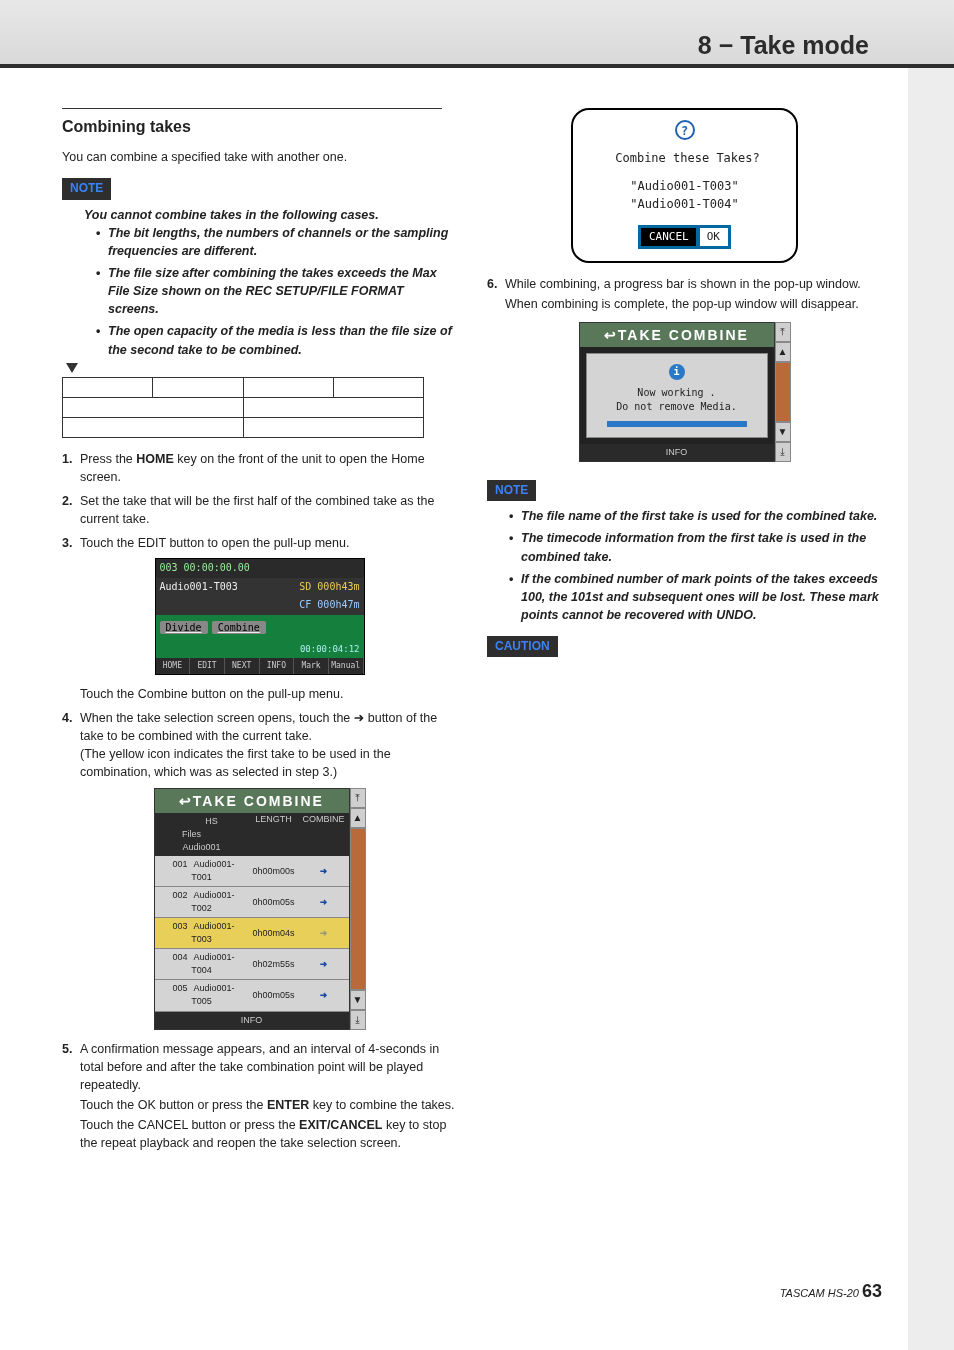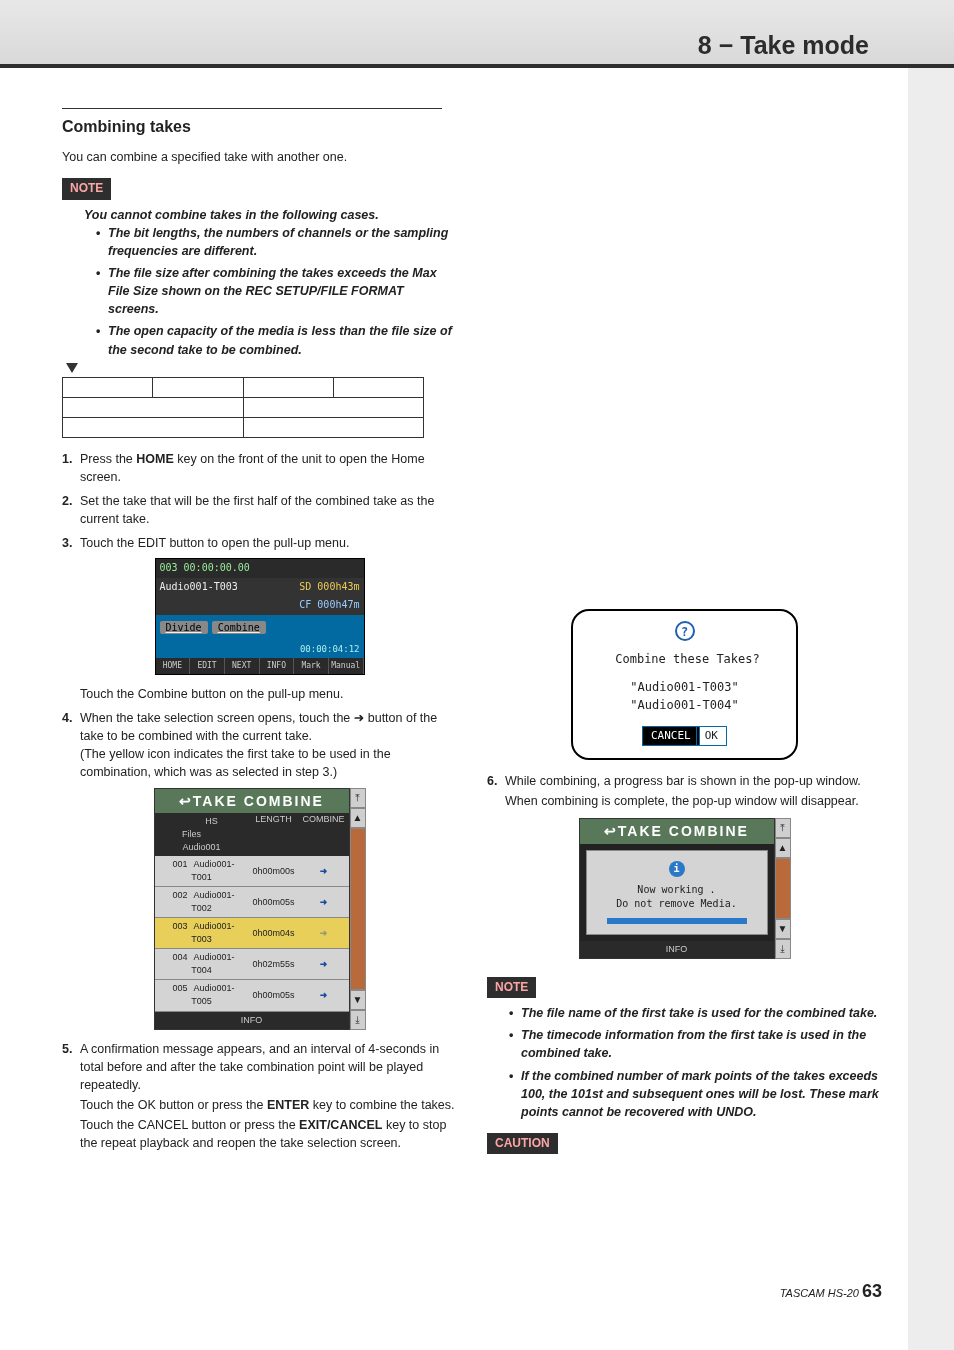--- a/index.html
+++ b/index.html
@@ -1,38 +1,38 @@
 <!DOCTYPE html>
 <html><head>
 <meta charset="utf-8">
 <style>
   * { box-sizing: border-box; margin: 0; padding: 0; }
   body { font-family: -apple-system, "Segoe UI", Arial, sans-serif; color: #222; background: #fff; width: 954px; height: 1350px; position: relative; }
   .header-bar { height: 68px; background: linear-gradient(#e8e8e8,#d8d8d8); position: relative; }
   .header-bar::after { content: ""; position: absolute; bottom: 0; left: 0; right: 0; height: 4px; background: #2e2e2e; }
   .header-title { position: absolute; right: 85px; bottom: 8px; font-size: 25px; font-weight: 700; color: #2c2c2c; }
-  .page-body { display: flex; padding: 40px 72px 0 62px; gap: 30px; align-items: flex-end; }
+  .page-body { display: flex; padding: 40px 72px 0 62px; gap: 30px; }
   .col { flex: 1; font-size: 12.5px; line-height: 1.45; }
   hr.sec-line { border: none; border-top: 1px solid #333; margin: 0 0 6px 0; width: 380px; }
   h2.sec-title { font-size: 16px; font-weight: 700; margin-bottom: 10px; }
-  .note-label, .caution-label { display: inline-block; background: #2e2e2e; color: #fca5a5; font-size: 12px; font-weight: 700; padding: 2px 8px; margin: 8px 0 6px 0; }
+  .note-label, .caution-label { display: inline-block; background: #2e2e2e; color: #3b82f6; font-size: 12px; font-weight: 700; padding: 2px 8px; margin: 8px 0 6px 0; }
   .note-body { padding-left: 22px; }
   .note-lead { font-weight: 700; font-style: italic; }
   ul.note-list { list-style: none; padding-left: 12px; }
   ul.note-list li { position: relative; padding-left: 12px; font-weight: 700; font-style: italic; margin-bottom: 4px; }
   ul.note-list li::before { content: "•"; position: absolute; left: 0; font-style: normal; }
   table.phtable { border-collapse: collapse; width: 362px; margin: 10px 0 12px 0; }
   table.phtable td { border: 1px solid #333; height: 20px; }
   .arrow-down { width: 0; height: 0; border-left: 6px solid transparent; border-right: 6px solid transparent; border-top: 10px solid #333; margin: 4px 0 -6px 4px; }
   ol.steps { list-style: none; counter-reset: step; }
   ol.steps > li { display: flex; margin-bottom: 6px; }
   ol.steps .num { width: 18px; flex-shrink: 0; font-weight: 700; }
   ol.steps .body { flex: 1; }
   .fig { margin: 6px auto 10px auto; text-align: center; }
-  .lcd { display: inline-block; background: #0369a1; color: #eee; font-family: monospace; font-size: 10px; width: 210px; padding: 0; text-align: left; border: 1px solid #000; }
+  .lcd { display: inline-block; background: #15803d; color: #eee; font-family: monospace; font-size: 10px; width: 210px; padding: 0; text-align: left; border: 1px solid #000; }
   .lcd .topbar { background: #2a2a2a; color: #9e9; padding: 2px 4px; }
   .lcd .fname { background: #333; padding: 2px 4px; font-size: 10px; }
   .lcd .meters { padding: 6px 4px; text-decoration: underline; }
   .lcd .meters span.mbtn { background: #888; color: #000; padding: 1px 6px; border-radius: 2px; margin-right: 4px; }
   .lcd .time { text-align: right; padding: 2px 4px; color: #aee; font-size: 9px; }
   .lcd .row-btm { display: flex; background: #2a2a2a; }
   .lcd .row-btm span { flex: 1; text-align: center; font-size: 8px; padding: 2px 0; color: #ccc; border-right: 1px solid #555; }
   .tc-title { background: #59785a; color: #fff; font-weight: 700; font-size: 14px; letter-spacing: 2px; padding: 2px 4px; }
   .tc-list { background: #a3a3a3; border-radius: 30px; }
   .tc-head { display: flex; background: #2a2a2a; color: #ccc; font-size: 9px; }
@@ -48,21 +48,21 @@
   .tc-side { display: inline-flex; flex-direction: column; width: 16px; vertical-align: top; }
   .tc-side-btn { height: 20px; background: #cfcfcf; border: 1px solid #888; text-align: center; font-size: 10px; line-height: 18px; }
   .tc-wrap { display: inline-flex; align-items: stretch; }
   .tc-body { display: inline-block; width: 196px; border: 1px solid #333; }
   .tc-info { background: #2a2a2a; color: #ccc; font-size: 9px; padding: 2px 4px; }
   .dialog-wrap { text-align: center; margin-bottom: 12px; }
   .dialog { display: inline-block; border: 2px solid #000; border-radius: 18px; padding: 10px 36px 12px 36px; font-family: monospace; font-size: 12px; }
   .dialog .qicon { display: inline-block; width: 20px; height: 20px; border: 2px solid #2060b0; border-radius: 50%; color: #2060b0; font-weight: 700; line-height: 18px; margin-bottom: 6px; }
   .dialog .qtxt { margin: 4px 0 10px 6px; }
   .dialog .takes { margin-bottom: 12px; line-height: 1.5; }
-  .dialog .btns span { display: inline-block; border: 1px solid #0369a1; padding: 1px 8px; font-size: 11px; margin: 0 -2px; }
+  .dialog .btns span { display: inline-block; border: 3px solid #0369a1; padding: 1px 8px; font-size: 11px; margin: 0 -2px; }
   .dialog .btns span:first-child { background: #000; color: #fff; }
   .page-footer { position: absolute; bottom: 48px; right: 72px; font-size: 11px; }
   .page-footer .pnum { font-size: 18px; font-weight: 700; }
   .right-stripe { position: absolute; right: 0; top: 0; bottom: 0; width: 46px; background: #ededed; }
   .para { margin: 4px 0; }
   .step-para { margin: 2px 0; }
   b { font-weight: 700; }
 </style>
 </head>
 <body>

